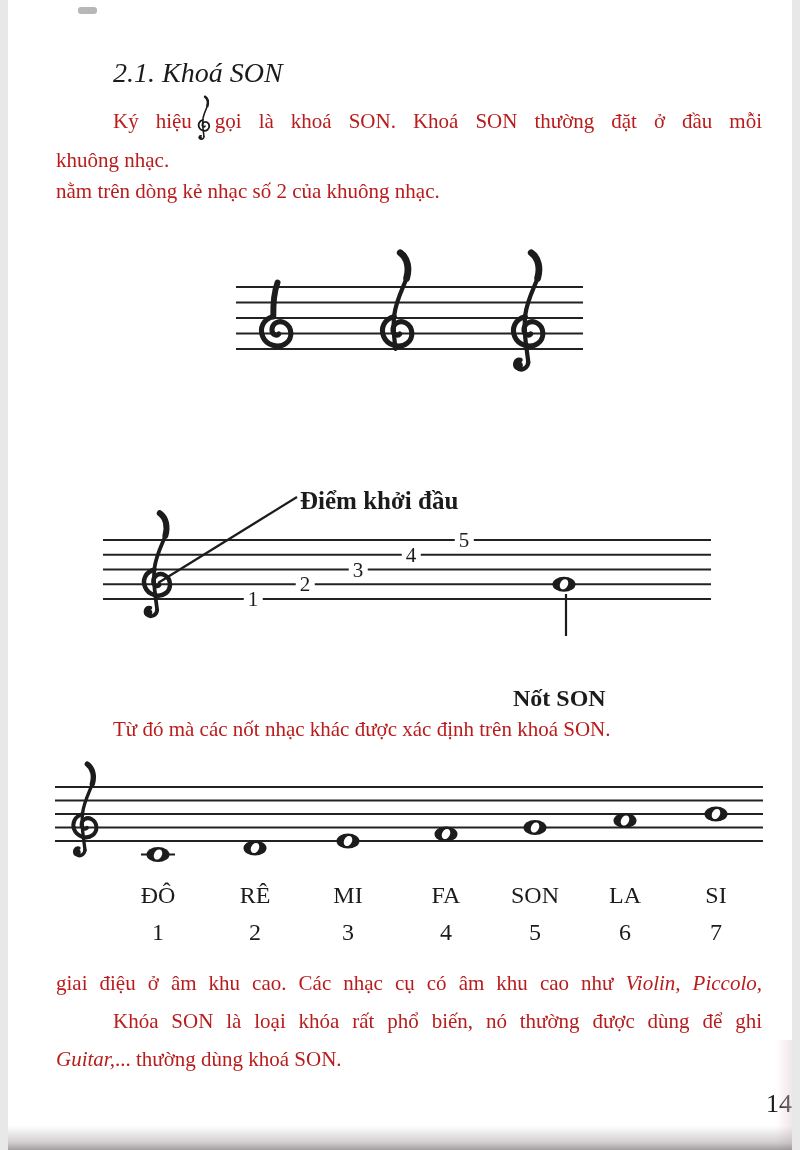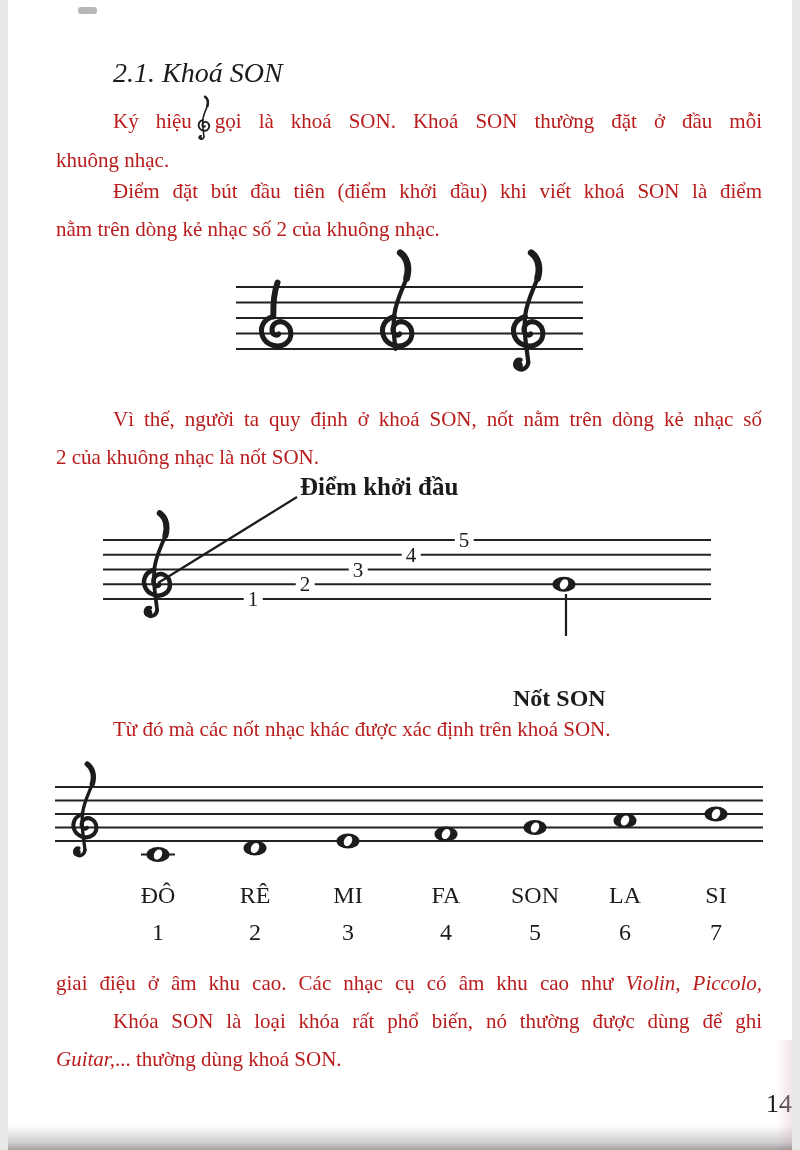--- a/index.html
+++ b/index.html
@@ -22,21 +22,21 @@
   .jline{text-align:justify;text-align-last:justify;white-space:normal;}
   .indent{text-indent:57px;}
   .it{font-style:italic;}
   .heading{
     position:absolute;left:105px;top:57px;
     font-size:28px;font-style:italic;
   }
   .inline-clef{vertical-align:-13px;margin:0 3px;}
   .figure-svg{position:absolute;}
   .fig2-label-start{
-    position:absolute;left:292px;top:473px;
+    position:absolute;left:292px;top:487px;
     font-size:25px;font-weight:bold;
   }
   .fig2-label-note{
     position:absolute;left:505px;top:640px;
     font-size:24px;font-weight:bold;margin-top:45px;
   }
   .linenum{
     position:absolute;
     transform:translate(-50%,-52%);
     font-size:21px;
@@ -116,41 +116,36 @@
   <div class="heading">2.1. Khoá SON</div>
 
   <div class="textblock" style="top:94px">
     <div class="jline indent"><span>Ký hiệu</span><svg class="inline-clef" width="17" height="47" viewBox="5 6 52 152">
           <use href="#clef-full"></use>
         </svg><span>gọi là khoá SON. Khoá SON thường đặt ở đầu mỗi</span></div>
     <div class="tline">khuông nhạc.</div>
   </div>
 
   <div class="textblock" style="top:172px">
-    <div class="jline indent">Điểm đặt bút đầu tiên (điểm khởi đầu) khi viết khoá SON là điểm</div>
     <div class="tline">nằm trên dòng kẻ nhạc số 2 của khuông nhạc.</div>
   </div>
 
   <svg class="figure-svg" style="left:205px;top:240px" width="380" height="155" viewBox="0 0 380 155">
     <g>
       <line class="staffline" x1="23" y1="47" x2="370" y2="47"></line>
       <line class="staffline" x1="23" y1="62.5" x2="370" y2="62.5"></line>
       <line class="staffline" x1="23" y1="78" x2="370" y2="78"></line>
       <line class="staffline" x1="23" y1="93.5" x2="370" y2="93.5"></line>
       <line class="staffline" x1="23" y1="109" x2="370" y2="109"></line>
     </g>
     <use href="#clef-step1" transform="translate(35.65,0) scale(0.85)"></use>
     <use href="#clef-step2" transform="translate(156.65,0) scale(0.85)"></use>
     <use href="#clef-full" transform="translate(287.65,0) scale(0.85)"></use>
   </svg>
 
-  <div class="textblock" style="top:400px">
-    <div class="jline indent">Vì thế, người ta quy định ở khoá SON, nốt nằm trên dòng kẻ nhạc số</div>
-    <div class="tline">2 của khuông nhạc là nốt SON.</div>
-  </div>
 
   <svg class="figure-svg" style="left:0;top:470px" width="760" height="210" viewBox="0 0 760 210">
     <g>
       <line class="staffline" x1="95" y1="70" x2="703" y2="70"></line>
       <line class="staffline" x1="95" y1="84.75" x2="703" y2="84.75"></line>
       <line class="staffline" x1="95" y1="99.5" x2="703" y2="99.5"></line>
       <line class="staffline" x1="95" y1="114.25" x2="703" y2="114.25"></line>
       <line class="staffline" x1="95" y1="129" x2="703" y2="129"></line>
     </g>
     <use href="#clef-full" transform="translate(124.75,32) scale(0.75)"></use>

